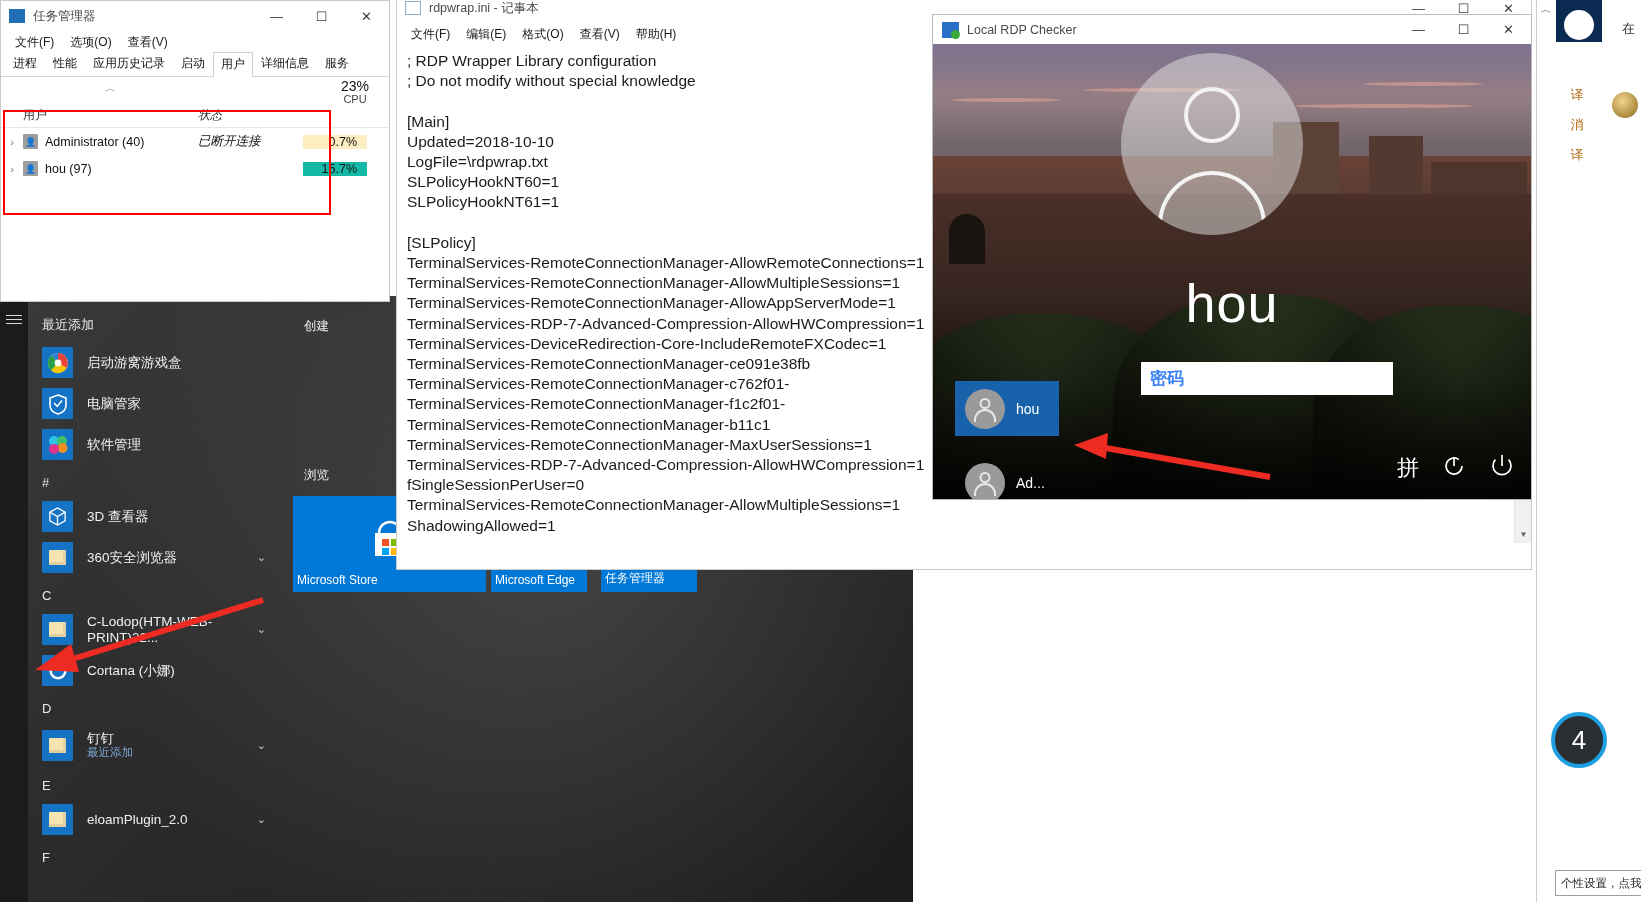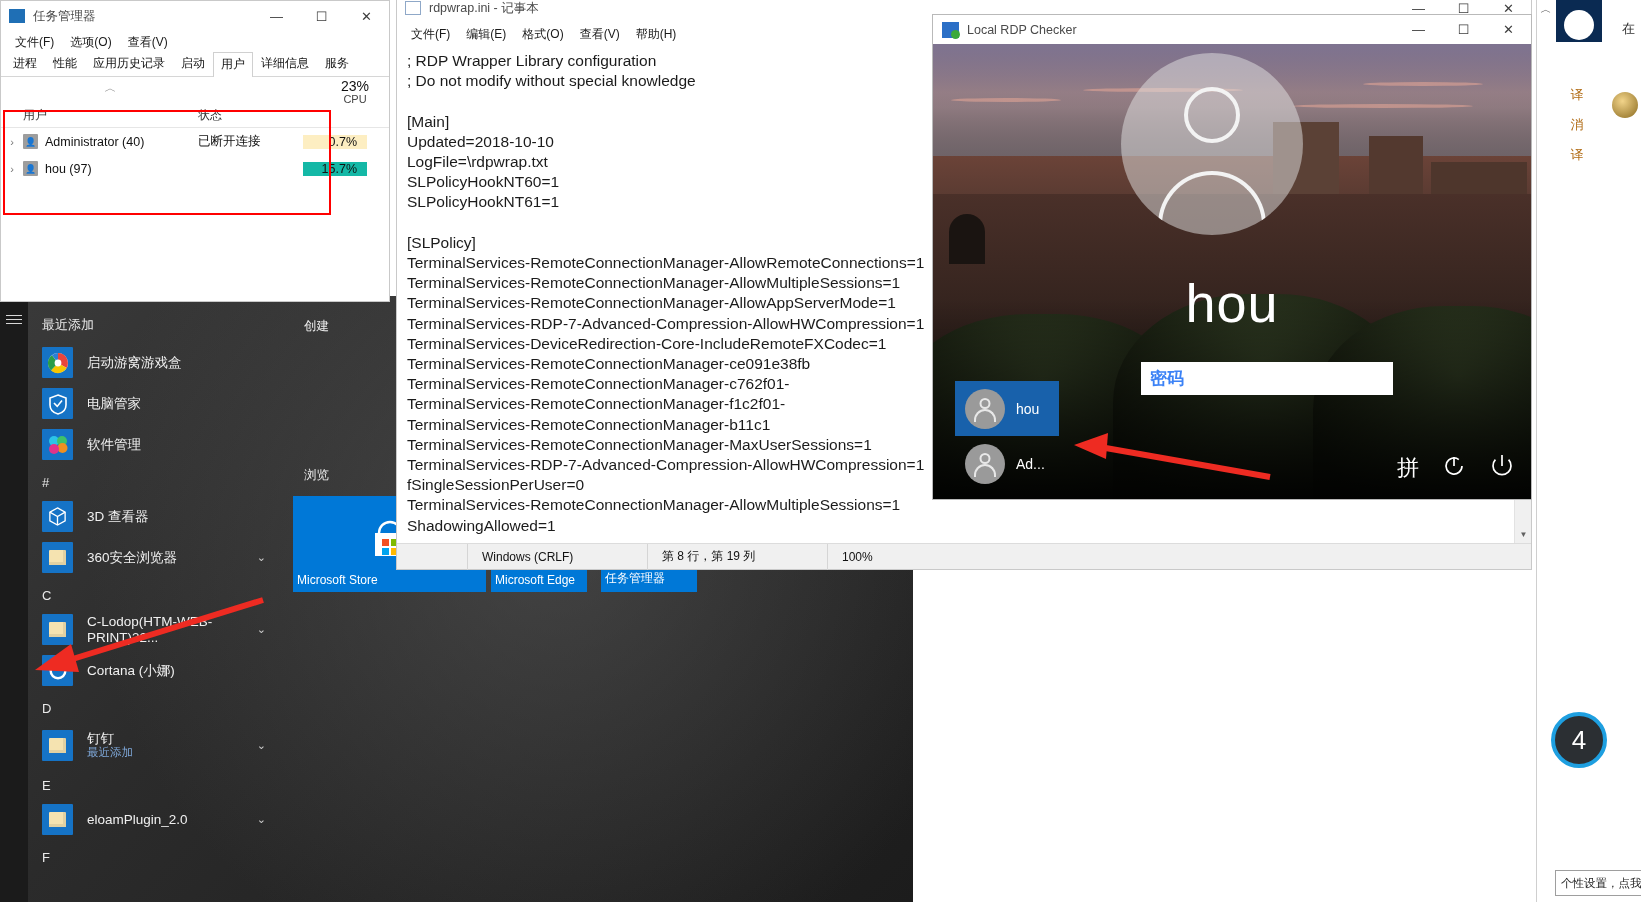--- a/index.html
+++ b/index.html
@@ -87,21 +87,21 @@
   .tm-cpu-top .nm { font-size:11px; color:#444; }
   .tm-colhdr { display:flex; height:25px; align-items:center; border-bottom:1px solid #e6e6e6; }
   .tm-colhdr div { font-size:12px; color:#333; }
   .tm-row { display:flex; height:27px; align-items:center; font-size:12.5px; color:#111; }
   .tm-exp { width:22px; text-align:center; color:#777; font-size:11px; }
   .tm-uicon {
     width:15px; height:15px; background:#9d9d9d; color:#fff; font-size:9px;
     display:flex; align-items:center; justify-content:center; margin-right:7px; border-radius:1px;
   }
   .tm-name { width:175px; }
-  .tm-state { width:105px; }
+  .tm-state { width:105px;font-style:italic; }
   .tm-cpu { width:64px; text-align:right; padding-right:10px; }
   #tm-redbox {
     position:absolute; left:2px; top:109px; width:328px; height:105px;
     border:2px solid #ff0000; z-index:12; pointer-events:none;
   }
   .cpu-cell-a { background:#fdeec2; }
   .cpu-cell-b { background:#14b8a6; }
 
   
   #notepad { left:396px; top:-8px; width:1136px; height:578px; z-index:5; }
@@ -391,26 +391,20 @@
 TerminalServices-RemoteConnectionManager-MaxUserSessions=1
 TerminalServices-RDP-7-Advanced-Compression-AllowHWCompression=1
 fSingleSessionPerUser=0
 TerminalServices-RemoteConnectionManager-AllowMultipleSessions=1
 ShadowingAllowed=1</div>
   <div id="np-scroll">
     <div class="sb-arrow">▲</div>
     <div class="sb-thumb"></div>
     <div class="sb-arrow" style="position:absolute;bottom:0">▼</div>
   </div>
-  <div id="np-status">
-    <div style="width:70px;border-left:none"></div>
-    <div style="width:180px">Windows (CRLF)</div>
-    <div style="width:180px">第 8 行，第 19 列</div>
-    <div style="width:180px">100%</div>
-  </div>
 </div>
 
 <div class="win" id="taskmgr">
   <div class="titlebar">
     <div style="width:16px;height:14px;margin-left:8px;background:#1f6fb5"></div>
     <div class="title-text">任务管理器</div>
     <div class="win-ctrl">
       <span>—</span>
       <span>☐</span>
       <span>✕</span>
@@ -514,21 +508,21 @@
       <span>密码</span>
     </div>
 
     <div class="user-pick sel" style="left:22px;top:337px">
       <div class="up-av">
           <i class="h"></i>
           <i class="b"></i>
         </div>
       <div class="up-name">hou</div>
     </div>
-    <div class="user-pick" style="left:22px;top:392px">
+    <div class="user-pick" style="left:22px;top:411px">
       <div class="up-av">
           <i class="h"></i>
           <i class="b"></i>
         </div>
       <div class="up-name">Ad...</div>
     </div>
 
     <div id="lock-icons">
       <div>拼</div>
       <div>

